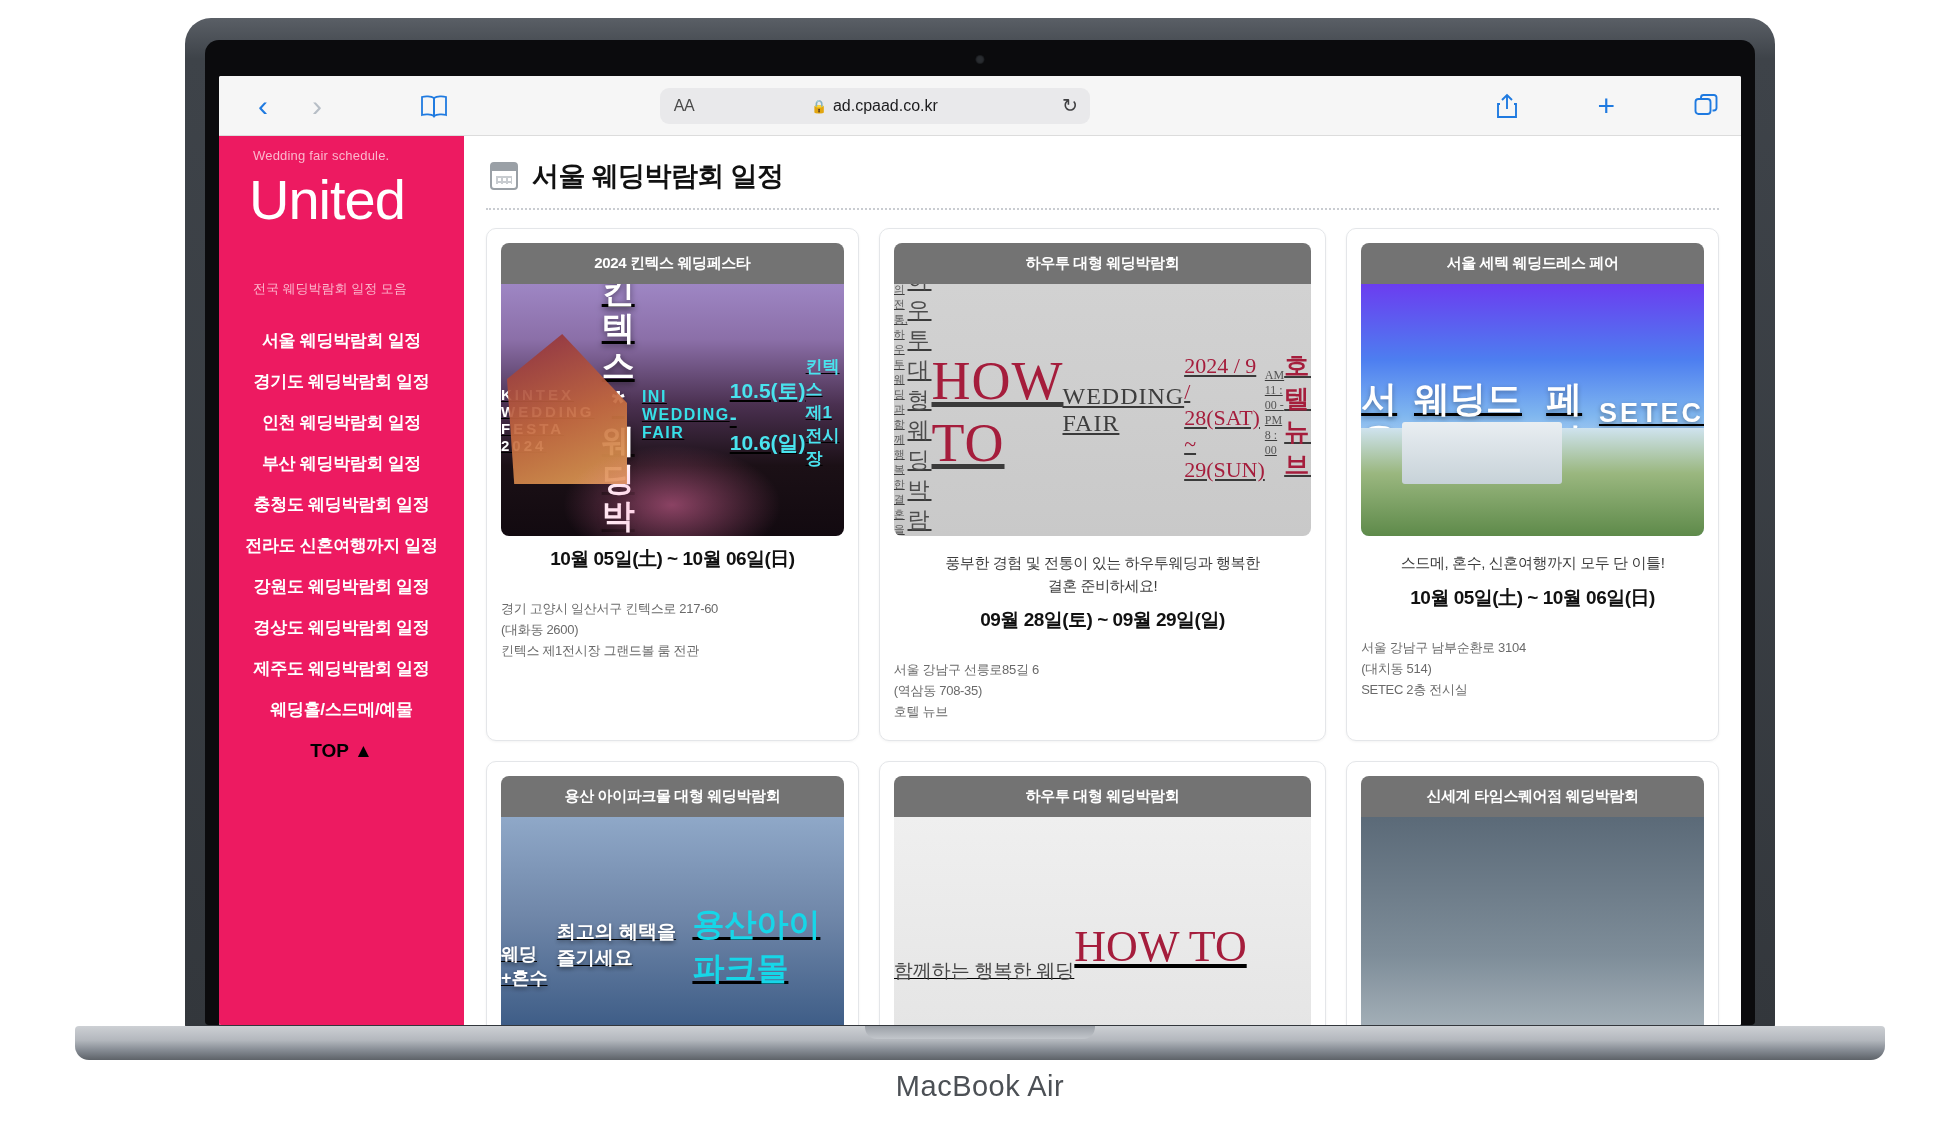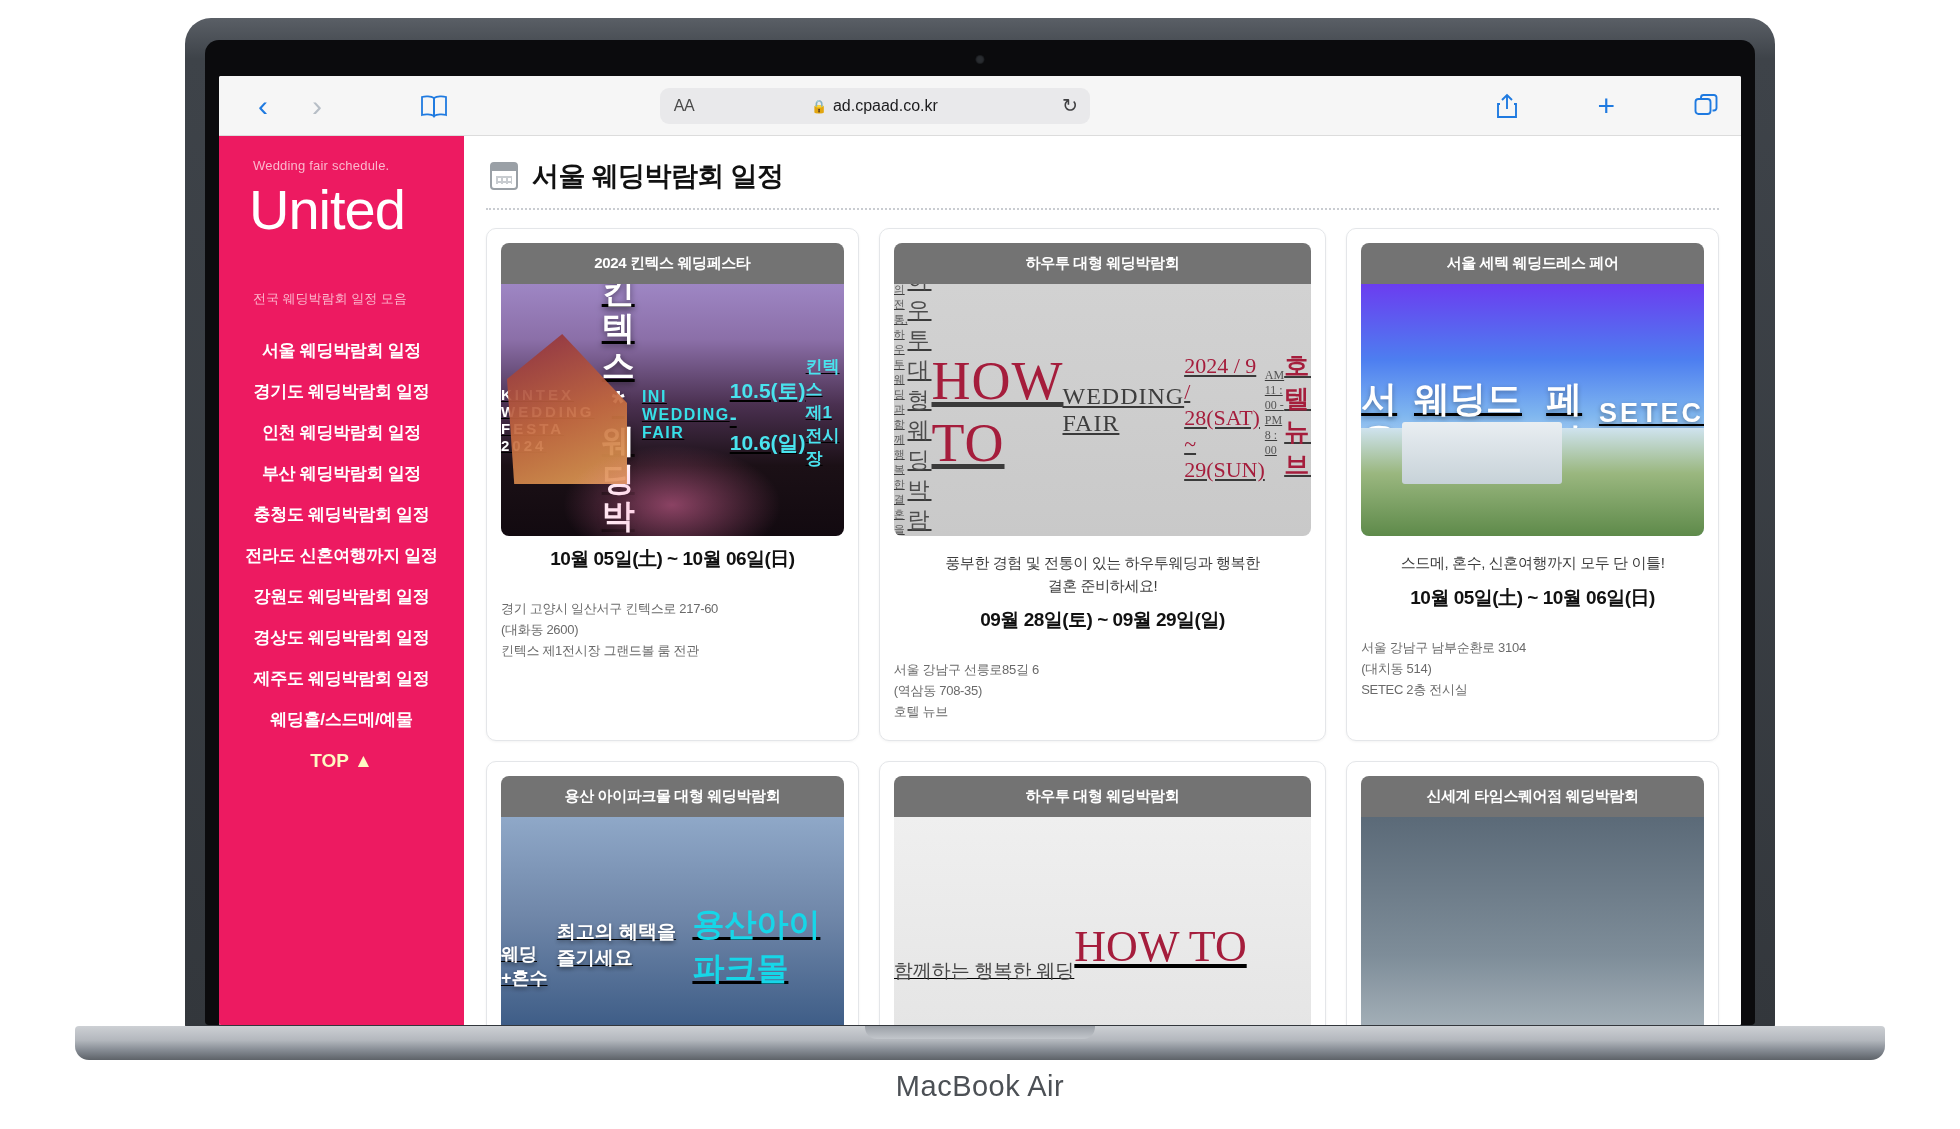--- a/index.html
+++ b/index.html
@@ -83,41 +83,41 @@
   .share { font-size: 26px; }
   .plus  { font-size: 30px; font-weight: 300; }
   .tabs  { font-size: 24px; }
 
   
   .page { display: flex; height: calc(100% - 60px); background: #fff; }
 
   
   .sidebar {
     width: 245px; flex: 0 0 245px; background: #ed1a61; color: #fff;
-    padding: 22px 16px 0 16px;
+    padding: 12px 16px 0 16px;
   }
   .side-sub {
     font-size: 13px; color: #fbb8cd; margin-bottom: 8px; padding-left: 18px;
     letter-spacing: .2px;
   }
   .side-logo {
     font-size: 56px; line-height: 1.02; font-weight: 300; color: #fff;
     padding-left: 14px; letter-spacing: -1px;
   }
   .side-tag {
     font-size: 13px; color: #fbb8cd; margin-top: 52px; margin-bottom: 22px;
     padding-left: 18px;
   }
   .side-nav { display: flex; flex-direction: column; }
   .side-item {
     text-align: center; font-size: 17px; font-weight: 700; color: #fff;
     padding: 9px 0; cursor: pointer; letter-spacing: -.3px;
   }
   .side-top {
-    text-align: center; font-size: 19px; font-weight: 700; color: #fef9c3;
+    text-align: center; font-size: 19px; font-weight: 700; color: #000000;
     padding: 10px 0; cursor: pointer;
   }
 
   
   .content { flex: 1; background: #fff; padding: 16px 22px 0 22px; overflow: hidden; }
   .page-head { display: flex; align-items: center; gap: 14px; padding: 6px 0 14px 4px; }
   .cal-icon {
     width: 28px; height: 28px; border-radius: 4px;
     background: #fff; border: 2px solid #9aa0a6; position: relative; flex: 0 0 28px;
   }

